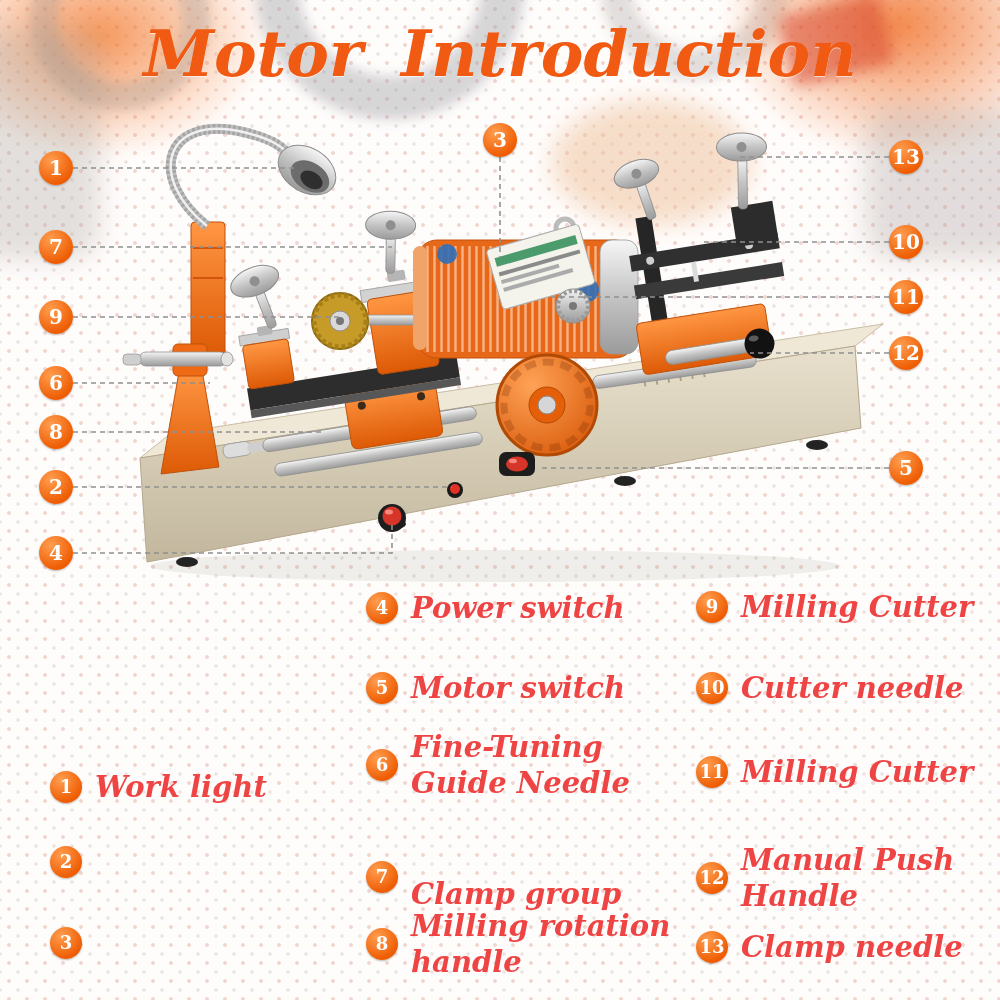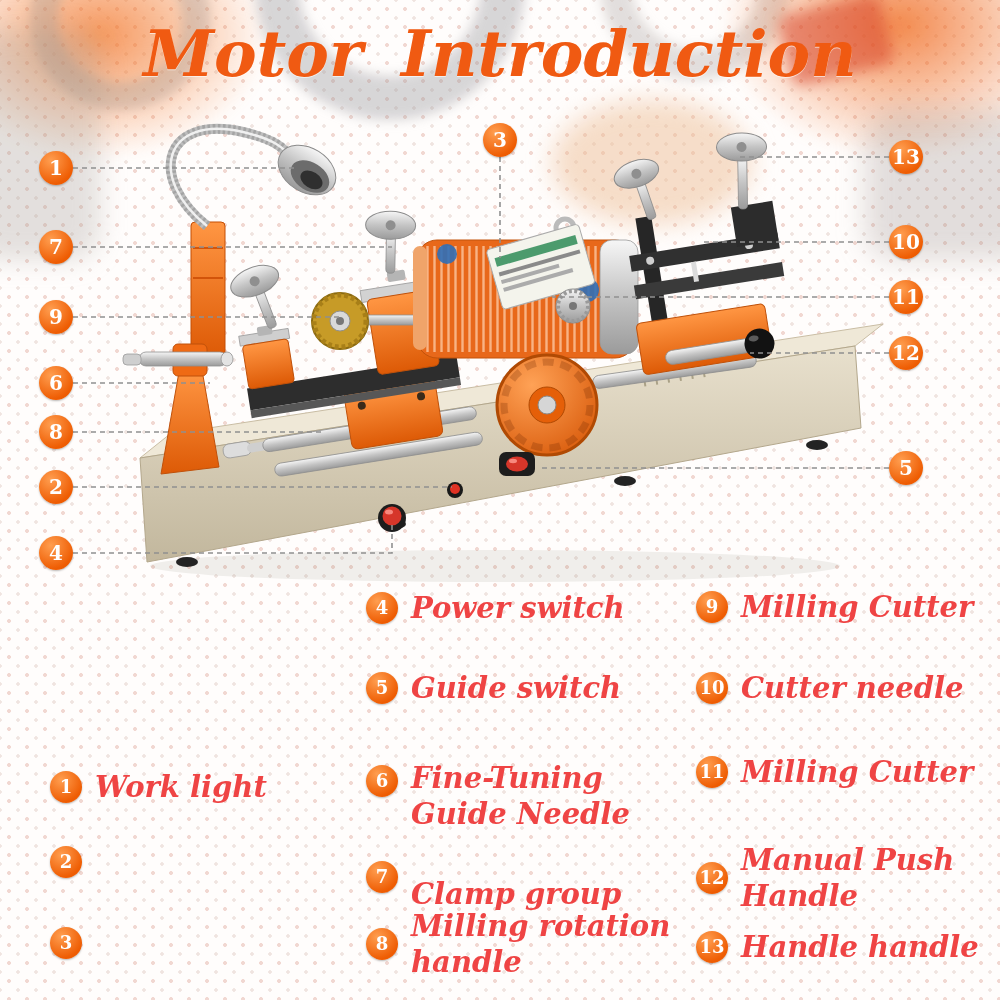--- a/index.html
+++ b/index.html
@@ -311,25 +311,25 @@
   <div class="legend-item" style="left:50px; top:927px;">
     <div class="badge">3</div>
   </div>
 
   <div class="legend-item" style="left:366px; top:590px;">
     <div class="badge">4</div>
     <div class="legend-label" style="width:260px;">Power switch</div>
   </div>
   <div class="legend-item" style="left:366px; top:670px;">
     <div class="badge">5</div>
-    <div class="legend-label" style="width:260px;">Guide switch</div>
+    <div class="legend-label" style="width:260px;">Motor switch</div>
   </div>
   <div class="legend-item" style="left:366px; top:729px;">
     <div class="badge">6</div>
-    <div class="legend-label" style="width:260px;margin-top:31px;">Fine-Tuning Guide Needle</div>
+    <div class="legend-label" style="width:260px;">Fine-Tuning Guide Needle</div>
   </div>
   <div class="legend-item" style="left:366px; top:842px;">
     <div class="badge">7</div>
     <div class="legend-label" style="width:260px;margin-top:34px;">Clamp group</div>
   </div>
   <div class="legend-item" style="left:366px; top:908px;">
     <div class="badge">8</div>
     <div class="legend-label" style="width:260px;">Milling rotation handle</div>
   </div>
 
@@ -344,16 +344,16 @@
   <div class="legend-item" style="left:696px; top:754px;">
     <div class="badge">11</div>
     <div class="legend-label" style="width:250px;">Milling Cutter</div>
   </div>
   <div class="legend-item" style="left:696px; top:842px;">
     <div class="badge">12</div>
     <div class="legend-label" style="width:250px;">Manual Push Handle</div>
   </div>
   <div class="legend-item" style="left:696px; top:929px;">
     <div class="badge">13</div>
-    <div class="legend-label" style="width:250px;">Handle handle</div>
+    <div class="legend-label" style="width:250px;">Clamp needle</div>
   </div>
 
 </div>
 
 </body></html>

